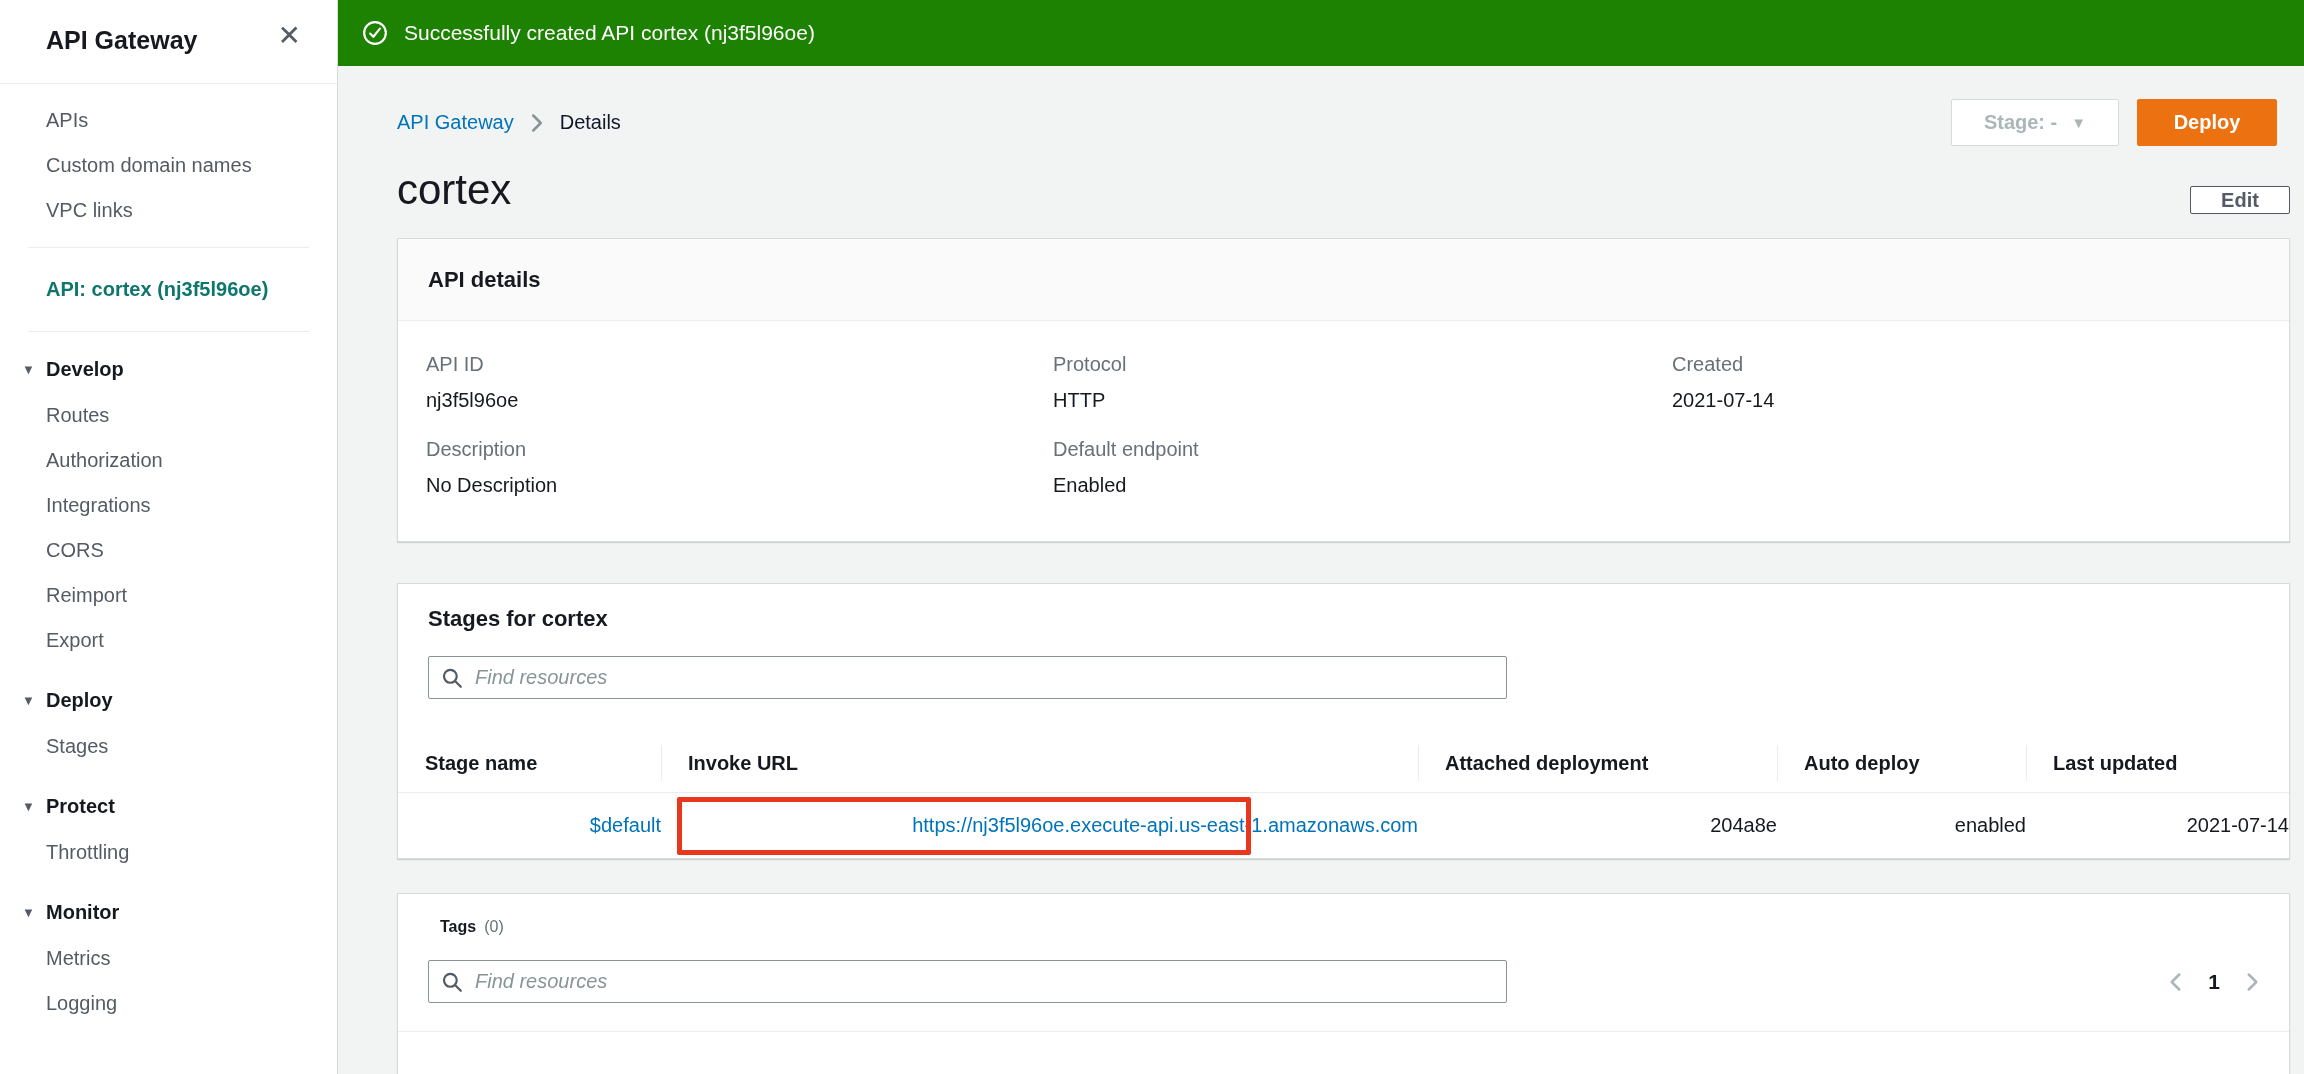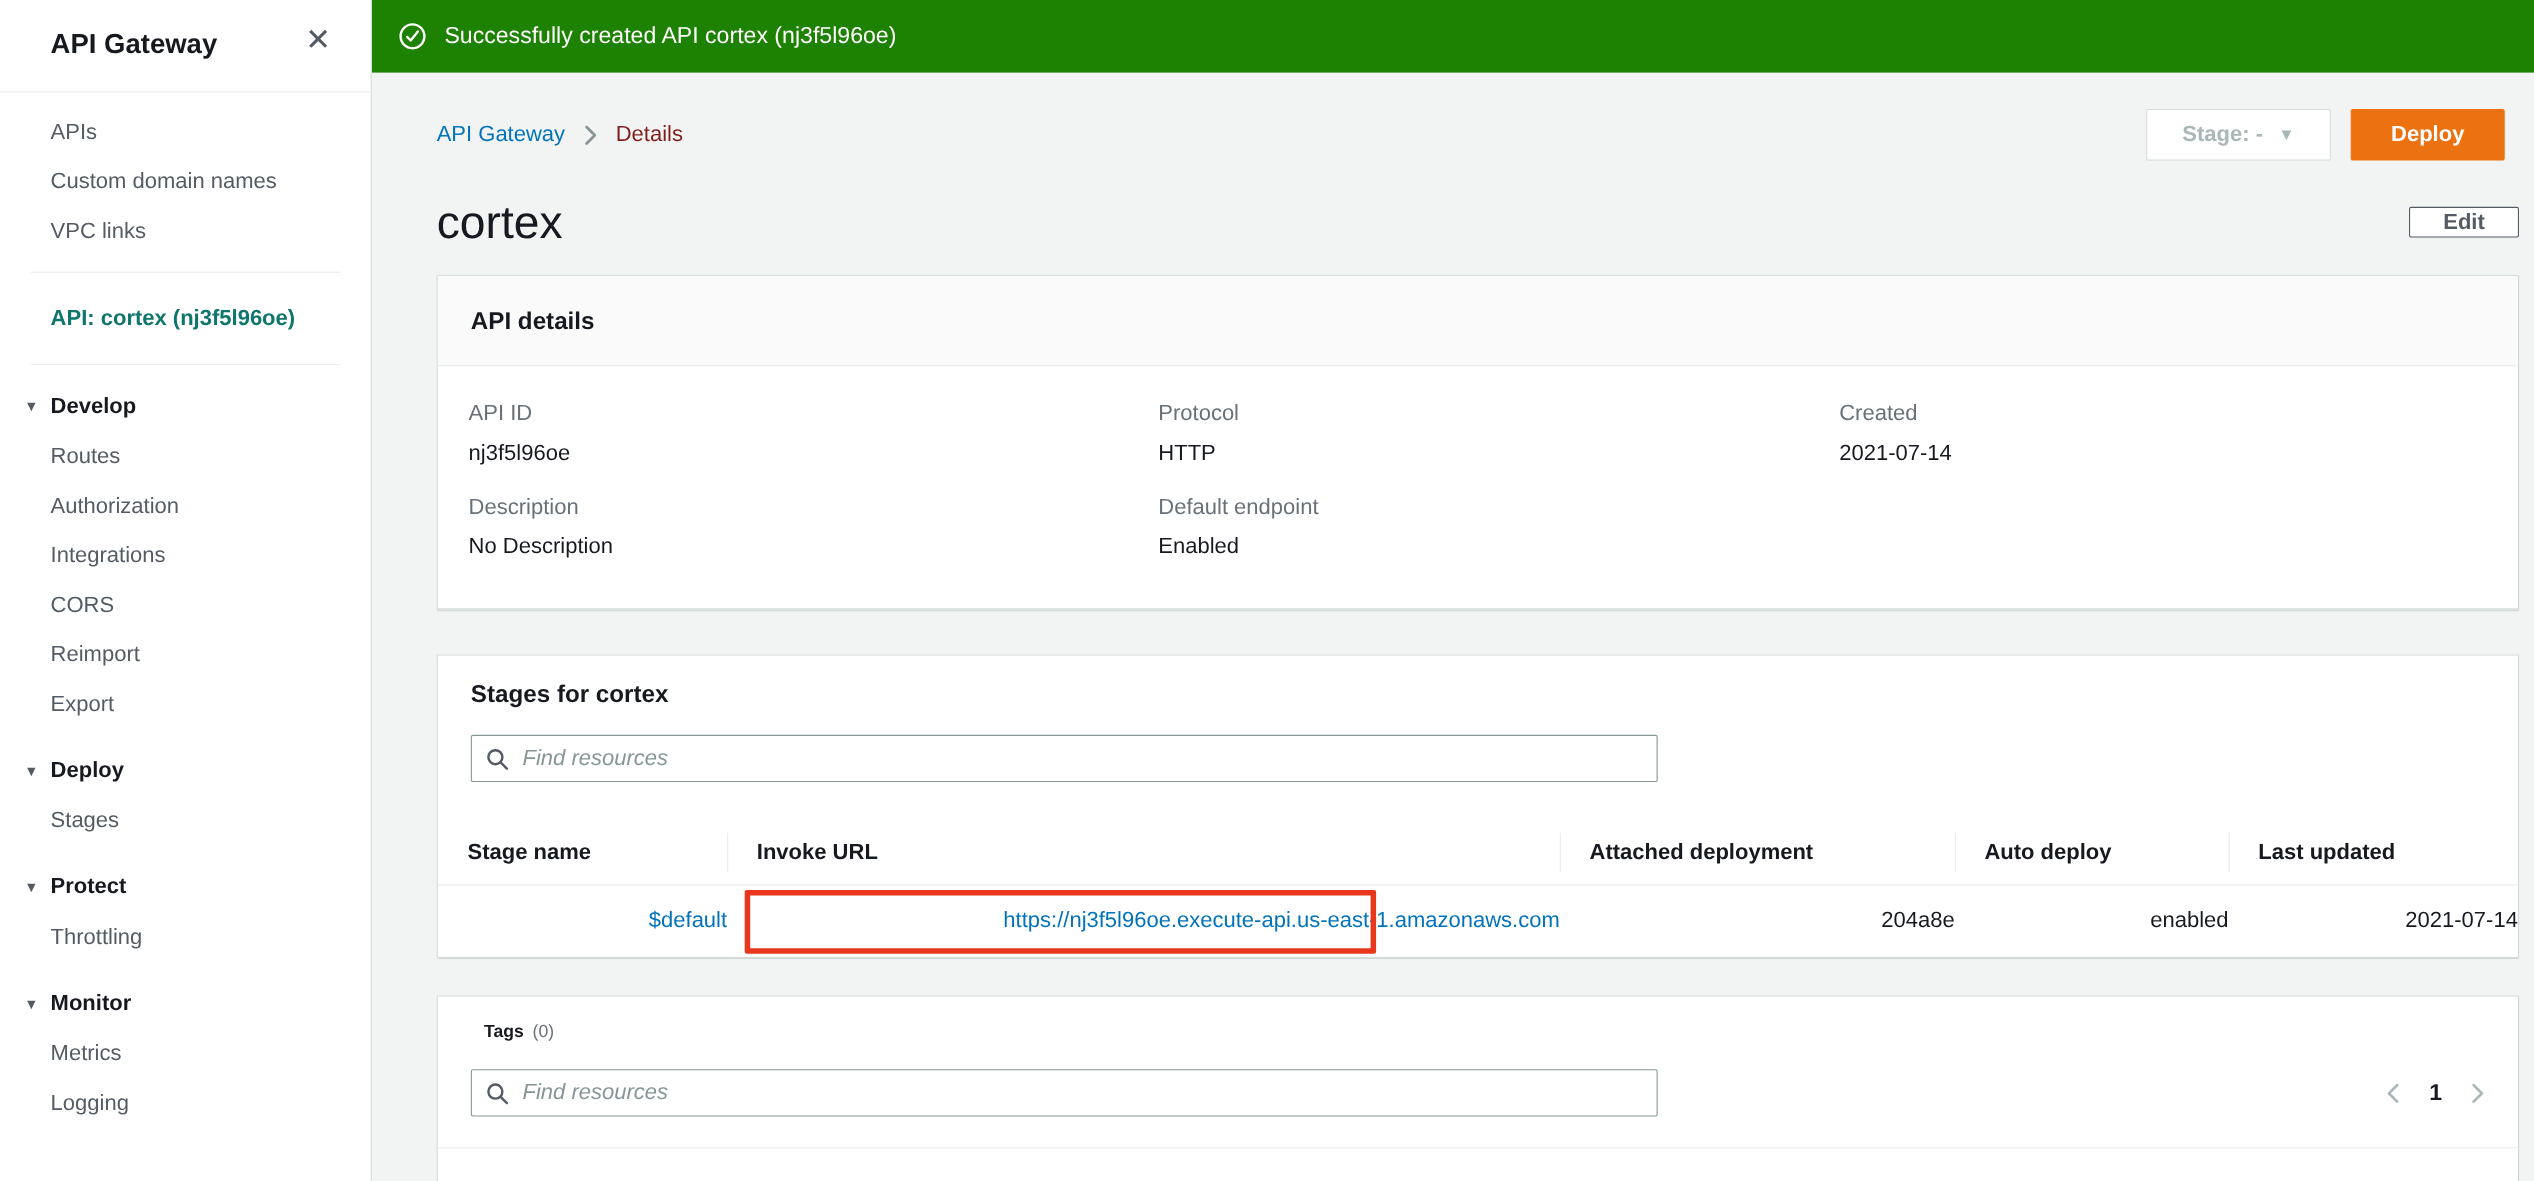--- a/index.html
+++ b/index.html
@@ -22,29 +22,29 @@
   
   .main { flex:1; display:flex; flex-direction:column; background:#f2f3f3; }
   .banner { height:66px; min-height:66px; background:#1d8102; display:flex; align-items:center; padding-left:24px; color:#fff; font-size:21px; }
   .banner .msg { margin-left:16px; }
 
   .content { padding:0 14px 0 59px; }
 
   .crumbrow { display:flex; align-items:center; margin-top:33px; }
   .crumb-link { color:#0073bb; font-size:20px; cursor:pointer; }
   .crumb-sep { margin:0 16px; display:flex; align-items:center; }
-  .crumb-current { color:#7f1d1d; font-size:20px; }
+  .crumb-current { color:#0f172a; font-size:20px; }
   .actions { margin-left:auto; display:flex; gap:18px; padding-right:13px; }
   .btn { height:47px; border-radius:2px; font-size:20px; font-weight:bold; display:flex; align-items:center; justify-content:center; cursor:pointer; font-family:"Liberation Sans",sans-serif; }
   .btn-stage { width:168px; background:#fff; border:1px solid #d5dbdb; color:#aab7b8; gap:14px; }
   .btn-stage .tri { font-size:15px; }
   .btn-deploy { width:140px; background:#ec7211; border:1px solid #ec7211; color:#fff; }
   .btn-edit { width:100px; height:28px; background:#fff; border:1px solid #545b64; color:#545b64; margin-left:auto; }
 
-  .titlerow { display:flex; align-items:center; margin-top:32px; }
+  .titlerow { display:flex; align-items:flex-end; margin-top:20px; }
   .page-title { font-size:42px; font-weight:400; color:#16191f; }
 
   .card { background:#fff; border:1px solid #d5dbdb; box-shadow:0 1px 1px 0 rgba(0,28,36,0.15); }
 
   
   .card-details { margin-top:24px; }
   .card-header { height:82px; background:#fafafa; border-bottom:1px solid #eaeded; display:flex; align-items:center; padding-left:30px; font-size:22px; font-weight:bold; }
   .card-body { padding:32px 30px 44px 28px; }
   .fields-grid { display:grid; grid-template-columns:627px 619px 1fr; row-gap:26px; }
   .field-label { color:#687078; font-size:20px; }

